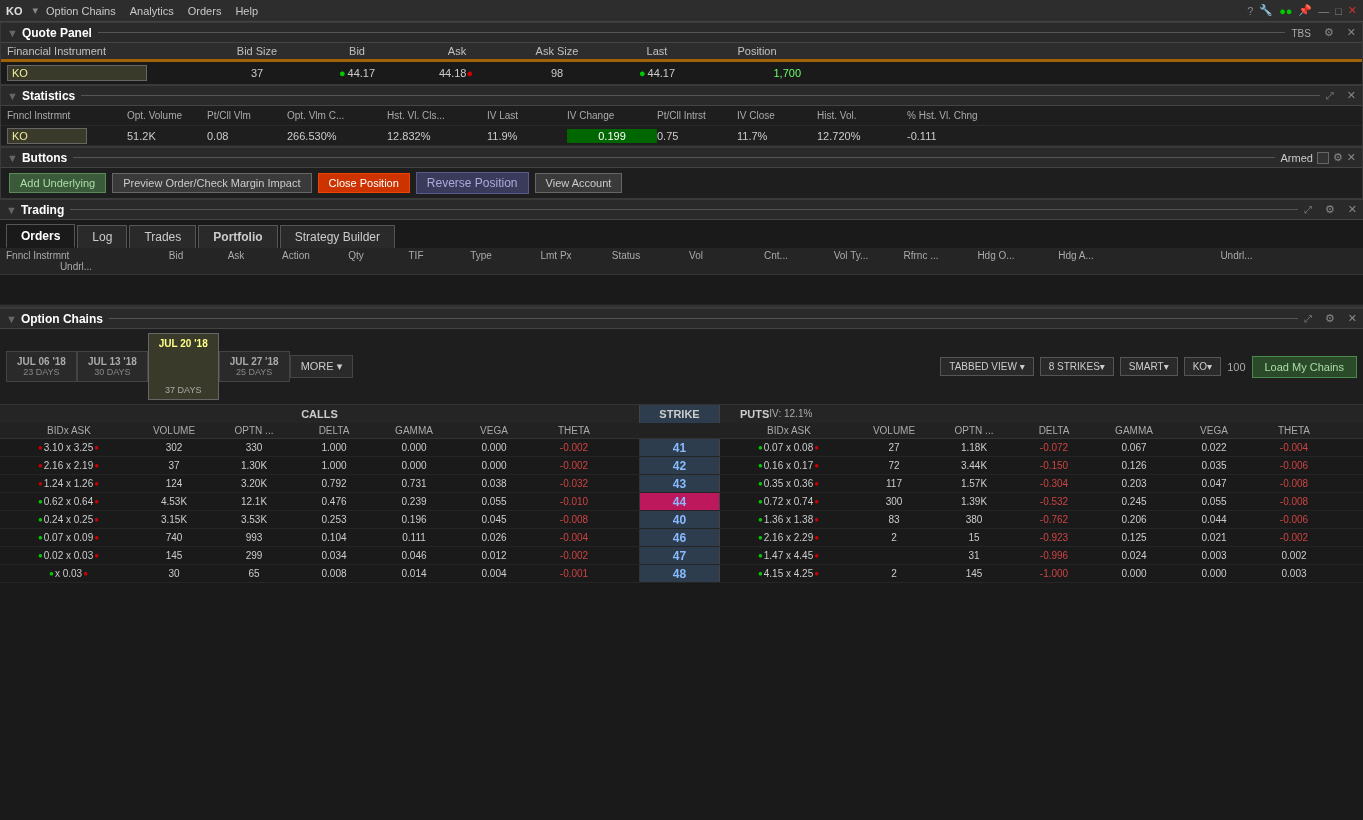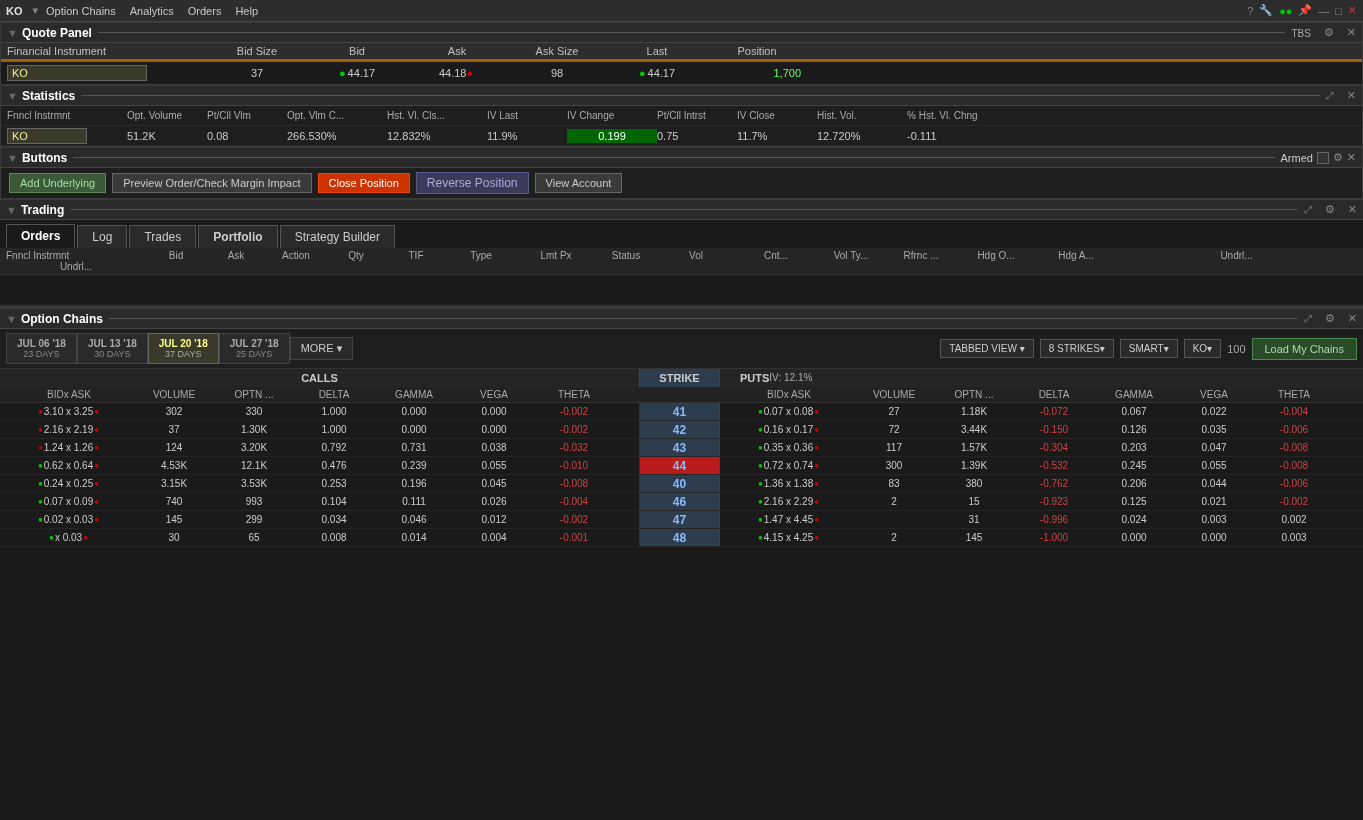--- a/index.html
+++ b/index.html
@@ -281,21 +281,21 @@
       font-size: 10px;
       text-align: center;
     }
     .expiry-tab.active {
       background: #3a3a2a;
       color: #ffff88;
       border-color: #666;
     }
     .expiry-tab .line1 { font-size: 10px; font-weight: bold; }
     .expiry-tab .line2 { font-size: 9px; color: #888888; }
-    .expiry-tab.active .line2 { color: #aaaaaa; }
+    .expiry-tab.active .line2 { color: #aaaaaa; margin-top: 36px; }
     .more-btn {
       padding: 4px 10px;
       background: #2a2a2a;
       border: 1px solid #444;
       color: #cccccc;
       cursor: pointer;
       font-size: 11px;
     }
     .chains-right-controls {
       margin-left: auto;
@@ -411,21 +411,21 @@
       text-align: center;
       background: #2d3d4d;
       color: #88bbff;
       font-weight: bold;
       display: flex;
       align-items: center;
       justify-content: center;
       border-right: 1px solid #444;
       font-size: 12px;
     }
-    .strike-data.atm { background: #b91c1c; text-align: center; }
+    .strike-data.atm { background: #be185d; text-align: center; }
     .opt-cell {
       text-align: center;
       color: #cccccc;
       font-size: 10px;
       padding: 1px 0;
       display: flex;
       align-items: center;
       justify-content: center;
     }
     .opt-cell.bid-ask {

